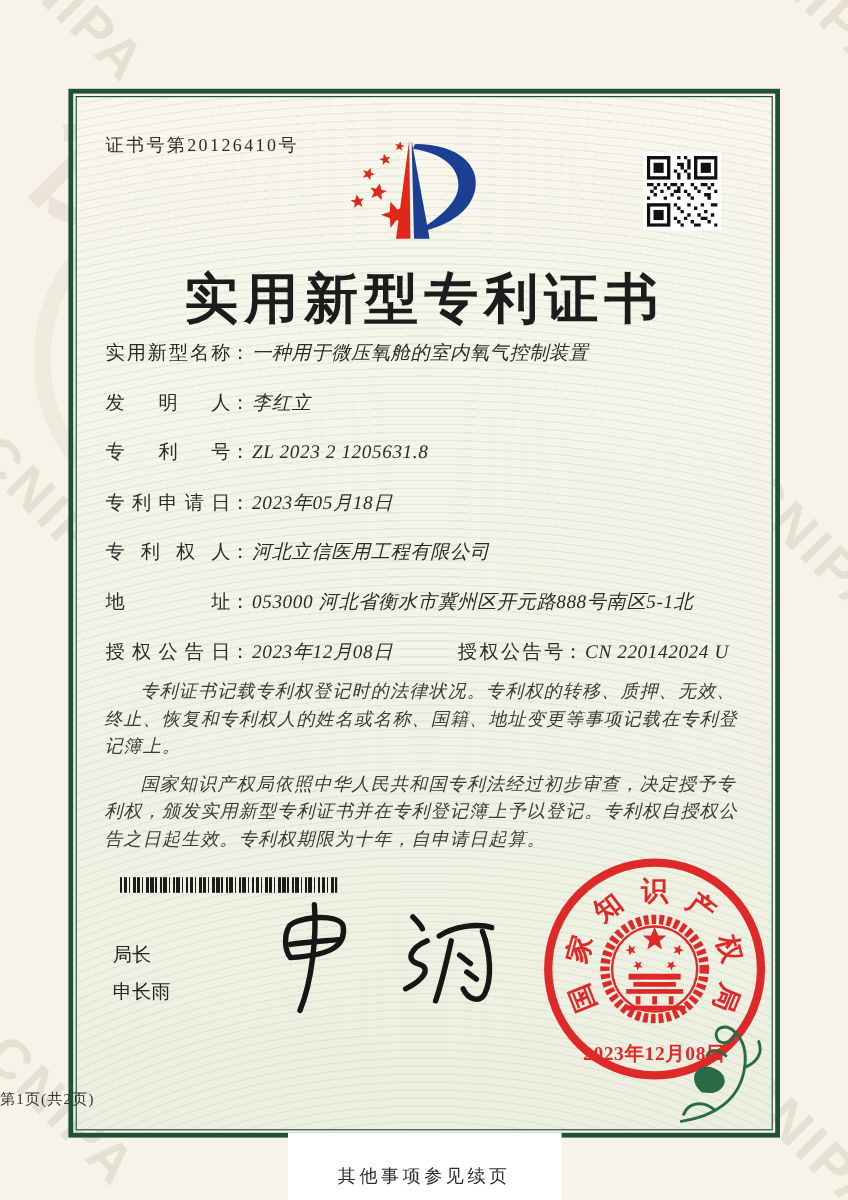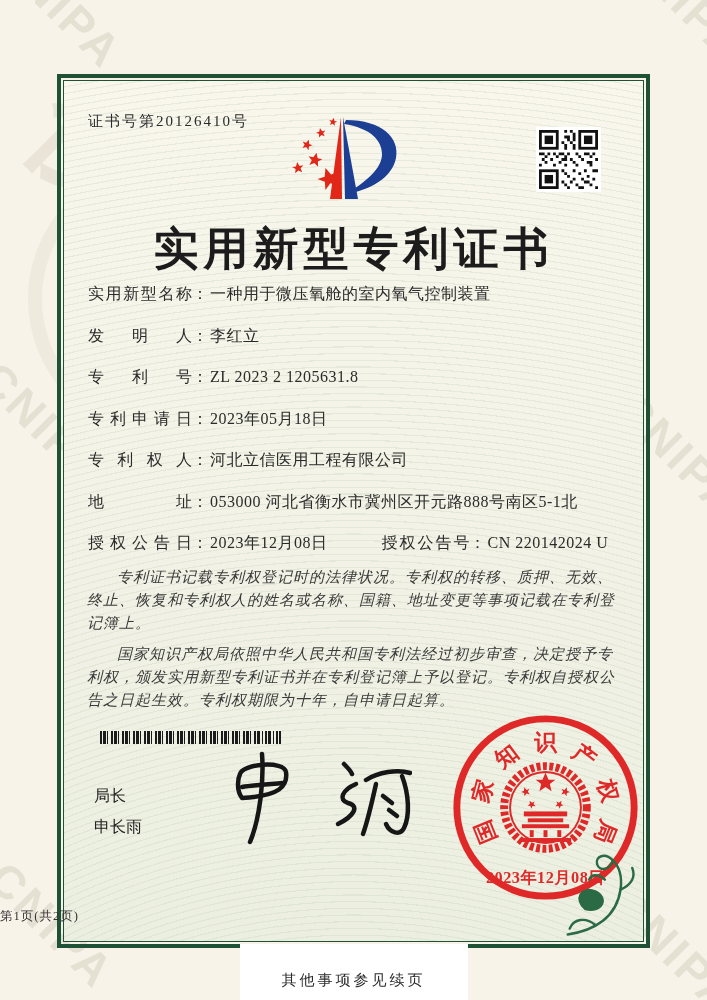--- a/index.html
+++ b/index.html
@@ -31,21 +31,21 @@
   .logo{position:absolute;left:284px;top:110px;width:132px;height:96px;}
   .qr{position:absolute;left:536px;top:127px;width:65px;height:65px;background:#fff;padding:3px;box-sizing:border-box;}
   .title{position:absolute;left:0;top:219px;width:100%;text-align:center;font-size:45px;
          font-weight:bold;letter-spacing:5px;color:#1c1c1c;}
 
   .fields{position:absolute;left:88px;top:284px;width:530px;}
   .frow{height:25px;margin-bottom:16.5px;font-size:16px;color:#2b2b2b;white-space:nowrap;}
   .flabel{display:inline-block;width:104px;text-align:justify;text-align-last:justify;vertical-align:top;}
   .flabel2{display:inline-block;width:88px;text-align:justify;text-align-last:justify;vertical-align:top;margin-left:54px;}
   .fcolon{display:inline-block;margin-right:2px;}
-  .fvalue{letter-spacing:0.5px;}
+  .fvalue{letter-spacing:0.5px;font-style:italic;}
 
   .paras{position:absolute;left:87px;top:566px;width:536px;font-size:15px;line-height:23px;
          color:#3a3a3a;font-style:italic;}
   .paras p{margin:0 0 8px 0;text-indent:2em;letter-spacing:1px;}
 
   .barcode{position:absolute;left:100px;top:731px;width:181px;height:13px;
       background:repeating-linear-gradient(90deg,#1b1b1b 0 2px,transparent 2px 3px,
                  #1b1b1b 3px 6px,transparent 6px 7.5px,#1b1b1b 7.5px 8.5px,transparent 8.5px 11px);}
 
   .signer{position:absolute;left:94px;top:786px;font-size:16px;color:#222;

